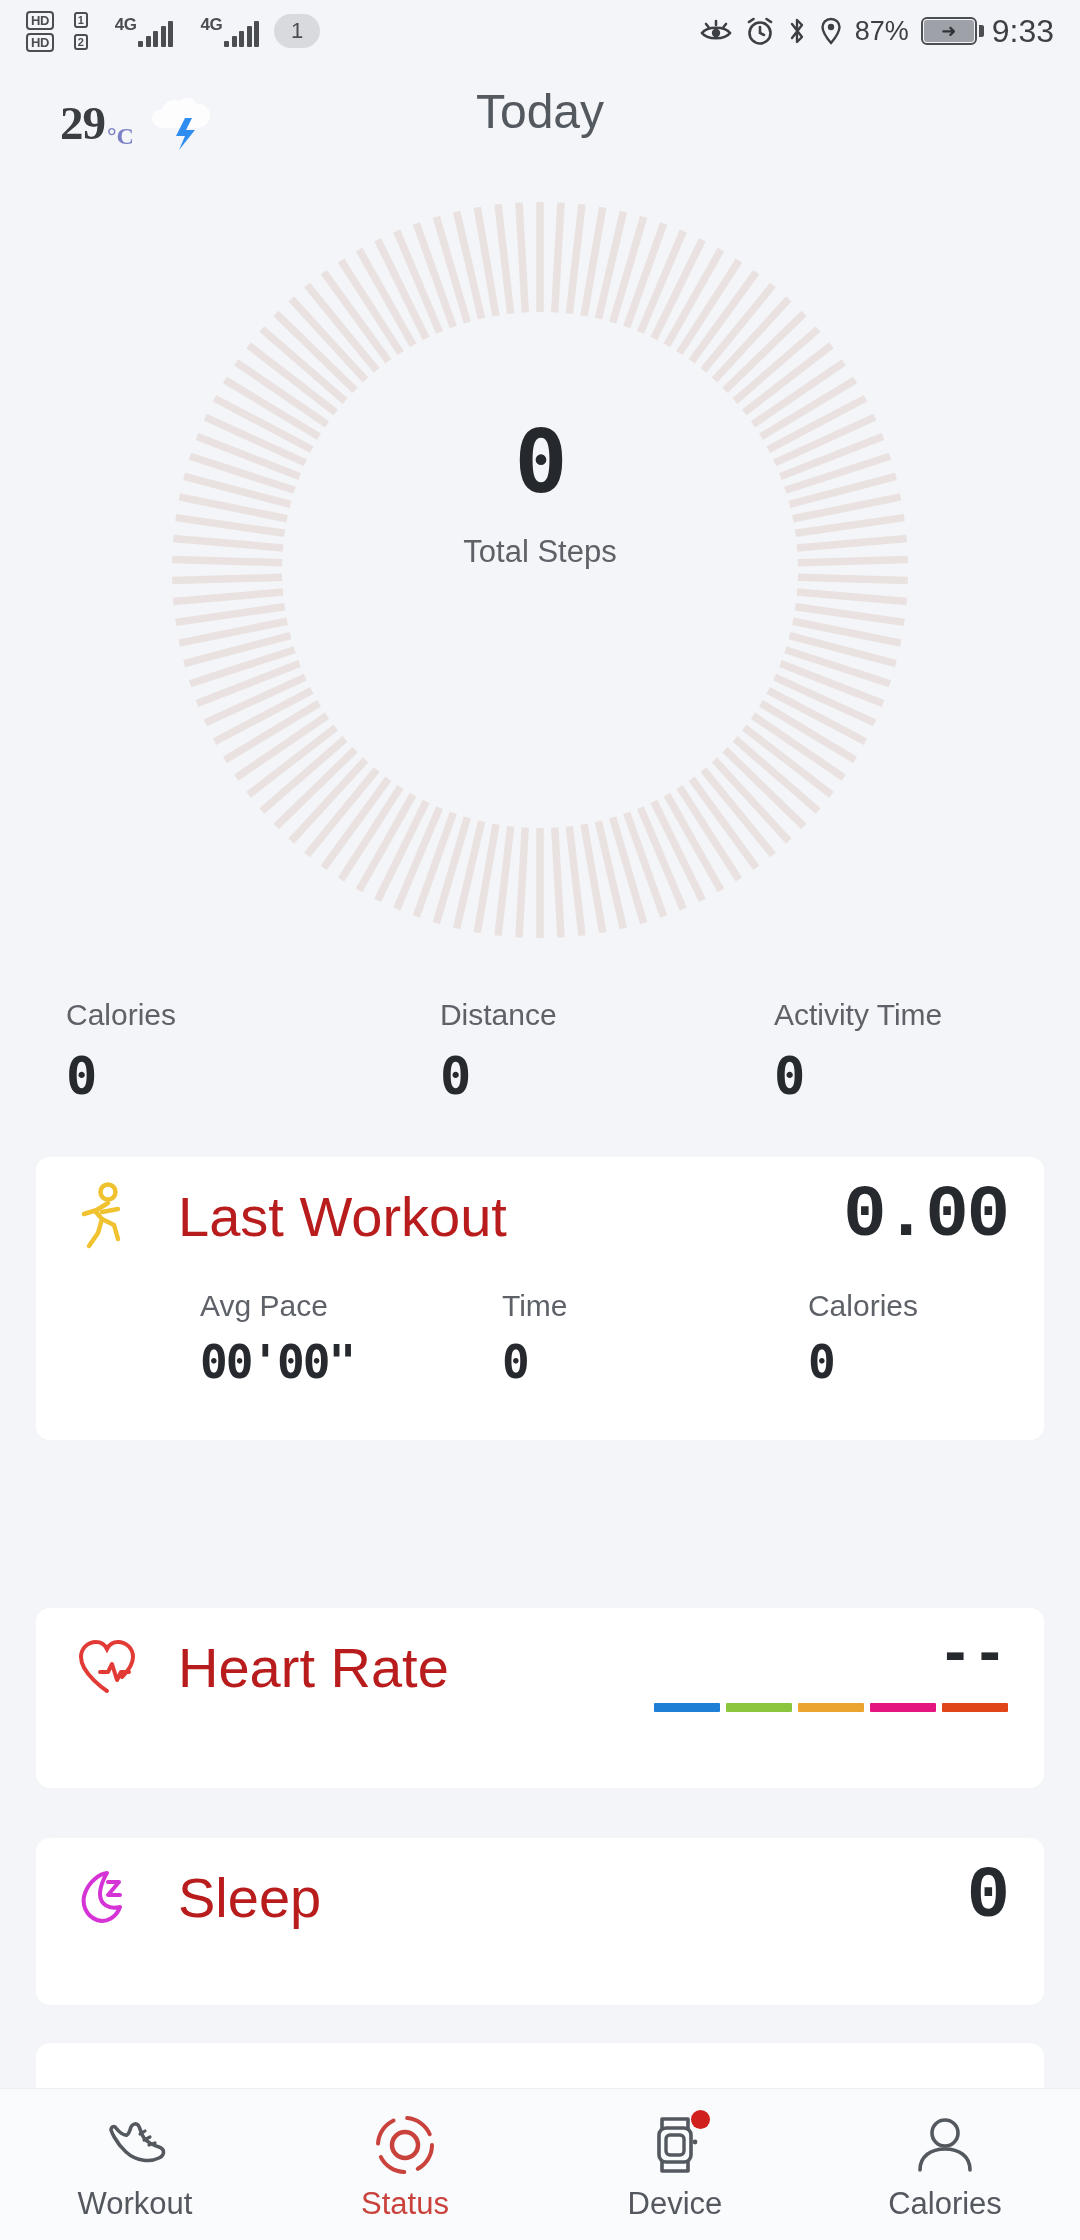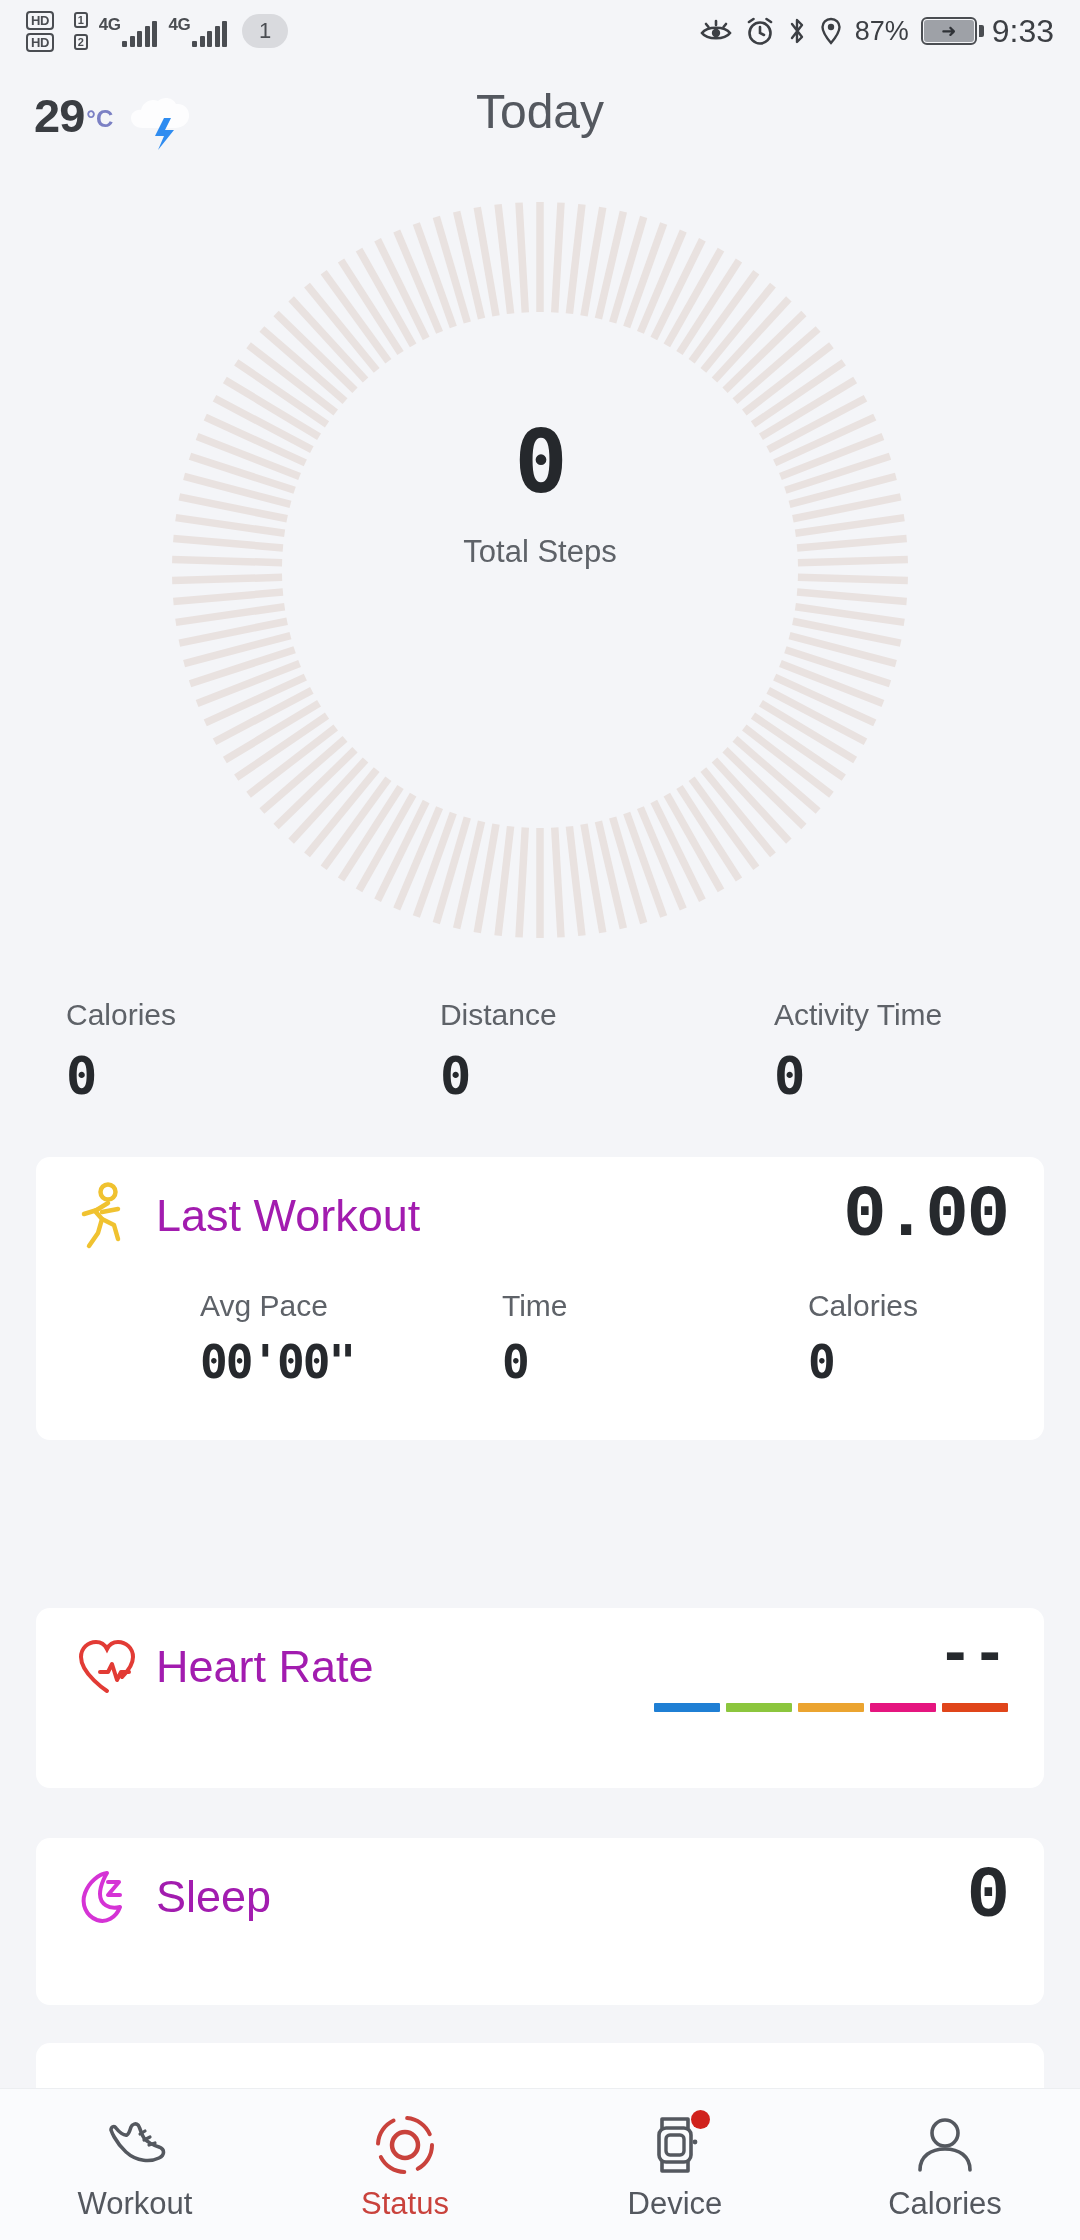--- a/index.html
+++ b/index.html
@@ -23,21 +23,21 @@
   .hd-box {
     border:2.5px solid #4a4d52; border-radius:4px;
     font-size:13px; font-weight:700; color:#4a4d52;
     padding:0px 3px; line-height:15px; letter-spacing:-0.5px;
   }
   .sim-num {
     border:2.5px solid #4a4d52; border-radius:3px;
     width:14px; height:16px; color:#4a4d52; font-size:11px;
     font-weight:700; display:flex; align-items:center; justify-content:center;
   }
-  .sig-group { display:flex; align-items:flex-end; gap:2px; margin-left:4px; }
+  .sig-group { display:flex; align-items:flex-end; gap:2px; margin-left:20px; }
   .sig-label { font-size:17px; font-weight:700; color:#4a4d52; line-height:1;
                margin-bottom:14px; letter-spacing:-0.5px; }
   .bars { display:flex; align-items:flex-end; gap:2.5px; height:26px; }
   .bars i { display:block; width:5px; background:#4a4d52; border-radius:1px; }
   .bars i:nth-child(1){height:6px;} .bars i:nth-child(2){height:11px;}
   .bars i:nth-child(3){height:16px;} .bars i:nth-child(4){height:21px;}
   .bars i:nth-child(5){height:26px;}
   .badge-1 {
     background:#d9dade; border-radius:20px; min-width:46px; height:34px;
     display:flex; align-items:center; justify-content:center;
@@ -56,21 +56,21 @@
                background:#4a4d52; border-radius:0 2px 2px 0; }
   .batt .bolt { position:absolute; left:50%; top:50%;
                 transform:translate(-50%,-50%); color:#2f3237; font-size:18px; }
 
   
   .header { position:absolute; top:62px; left:0; width:1080px; height:110px; }
   .page-title {
     position:absolute; left:0; right:0; top:22px; text-align:center;
     font-size:48px; color:#54585f; font-weight:400;
   }
-  .weather { position:absolute; left:34px; top:18px; display:flex; align-items:center; }
+  .weather { position:absolute; left:60px; top:18px; display:flex; align-items:flex-end;font-family:Liberation Serif, serif; }
   .temp { font-size:47px; color:#3a3d42; font-weight:600; letter-spacing:-1px; }
   .deg { font-size:24px; color:#7b80c4; font-weight:600; margin-top:8px; margin-left:2px; }
   .wx-icon { position:relative; width:90px; height:62px; margin-left:6px; margin-top:8px; }
 
   
   .ring-wrap {
     position:absolute; top:190px; left:50%; transform:translateX(-50%);
     width:760px; height:760px;
   }
   .ring-wrap svg { display:block; width:760px; height:760px; }
@@ -103,21 +103,21 @@
     background:#ffffff; border-radius:14px;
   }
   #card-workout { top:1157px; height:283px; }
   #card-heart   { top:1608px; height:180px; }
   #card-sleep   { top:1838px; height:167px; }
   #card-partial { top:2043px; height:60px; }
 
   .card-head { display:flex; align-items:center; height:118px; padding:0 36px; }
   .card-icon { width:70px; height:70px; display:flex; align-items:center;
                justify-content:center; flex:0 0 auto; }
-  .card-title { font-size:45px; color:#a21caf; margin-left:14px; }
+  .card-title { font-size:56px; color:#b91c1c; margin-left:36px; }
   .card-right { margin-left:auto; text-align:right; }
   .card-value {
     font-size:72px; font-weight:700; color:#26292d;
     font-family:Liberation Mono, monospace; letter-spacing:-2px;
   }
   .hr-value { font-size:54px; font-weight:700; color:#26292d;
               font-family:"DejaVu Sans Mono", monospace; letter-spacing:2px; }
   .zone-bars { display:flex; gap:6px; margin-top:18px; }
   .zone-bars span { display:block; width:66px; height:9px; border-radius:1px; }
 

